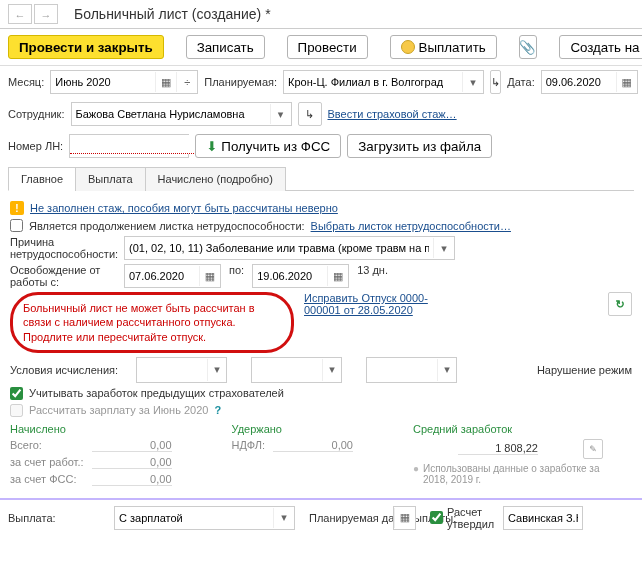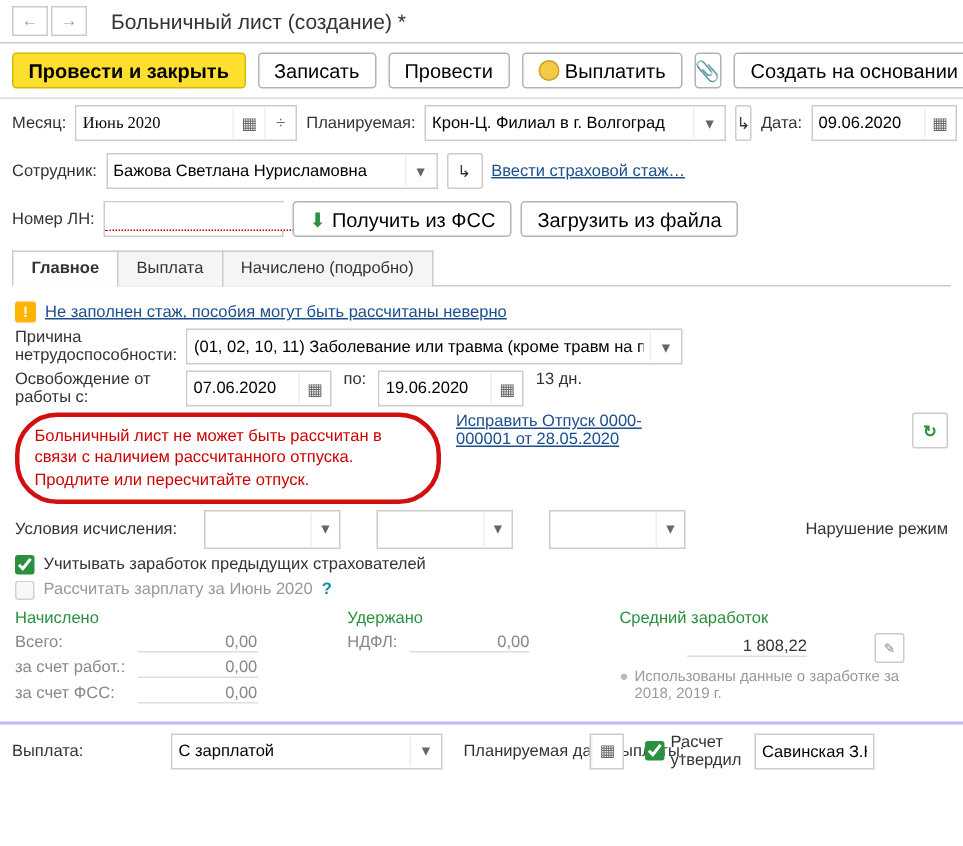--- a/index.html
+++ b/index.html
@@ -1,36 +1,36 @@
 <!DOCTYPE html>
 <html><head>
 <meta charset="utf-8">
 <style>
 html,body{margin:0;padding:0;font-family:Arial,sans-serif;font-size:11px;color:#333;background:#fff}
 body{width:642px;height:564px;overflow:hidden}
 .toolbar{display:flex;align-items:center;gap:4px;padding:4px 8px;border-bottom:1px solid #ccc}
 .nav-arrows{display:flex;gap:2px;margin-right:6px}
 .arrow-btn{width:22px;height:18px;border:1px solid #ccc;background:#fff;display:flex;align-items:center;justify-content:center;color:#999;cursor:pointer}
 .doc-title{font-size:14px;margin-left:6px}
-.action-bar{display:flex;align-items:flex-end;gap:8px;padding:6px 8px;border-bottom:1px solid #ddd}
+.action-bar{display:flex;align-items:flex-end;gap:22px;padding:6px 8px;border-bottom:1px solid #ddd}
 .btn{height:24px;padding:0 10px;border:1px solid #b3b3b3;background:#fff;border-radius:3px;display:inline-flex;align-items:center;gap:4px;cursor:pointer;white-space:nowrap}
 .btn-primary{background:#fde02f;border-color:#d5b800;font-weight:bold}
 .btn-icon{width:26px;padding:0;justify-content:center}
 .row{display:flex;align-items:center;gap:6px;padding:4px 8px}
 .lbl{white-space:nowrap}
 .input-wrap{display:inline-flex;align-items:center;border:1px solid #ccc;height:22px;background:#fff}
 .input-wrap input{border:none;outline:none;padding:0 4px;height:20px;font-size:11px;font-family:inherit}
 .input-wrap .ib{width:20px;height:20px;display:flex;align-items:center;justify-content:center;border-left:1px solid #eee;color:#666;cursor:pointer}
 .sq-btn{width:22px;height:22px;border:1px solid #ccc;background:#fff;display:flex;align-items:center;justify-content:center;cursor:pointer;border-radius:2px}
 .link{color:#1a4e8e;text-decoration:underline;cursor:pointer}
 .req-input{border:1px solid #ccc;height:22px;background:#fff}
 .req-input input{border:none;outline:none;height:18px;width:100%;padding:0 4px;border-bottom:1px dotted #c00}
 .tabs{display:flex;border-bottom:1px solid #ccc;margin:4px 8px 0 8px}
 .tab{padding:5px 12px;border:1px solid #ccc;border-bottom:none;margin-right:-1px;background:#f5f5f5;cursor:pointer;position:relative;top:1px}
-.tab.active{background:#fff;border-bottom:1px solid #fff;font-weight:bold}
+.tab.active{background:#fff;border-bottom:1px solid #fff;font-weight:normal}
 .panel{padding:6px 10px}
 .warn-row{display:flex;align-items:center;gap:6px;margin:4px 0}
 .warn-ico{width:14px;height:14px;background:#ffb400;border-radius:2px;display:flex;align-items:center;justify-content:center;color:#fff;font-weight:bold;font-size:10px}
 .chk-row{display:flex;align-items:center;gap:6px;margin:4px 0}
 input[type=checkbox]{margin:0}
 .grid-row{display:flex;align-items:flex-start;gap:8px;margin:4px 0}
 .grid-lbl{width:106px}
 .callout{border:3px solid #d10f0f;border-radius:28px;padding:6px 10px;color:#c00;font-size:11px;line-height:1.3;width:258px}
 .fix-block{display:flex;align-items:flex-start;gap:10px;margin:4px 0}
 .refresh{margin-left:auto}
@@ -70,21 +70,21 @@
   <button class="btn">
     <span>Создать на основании</span>
     <span>▾</span>
   </button>
 
 </div>
 
 <div class="row">
   <span class="lbl">Месяц:</span>
   <span class="input-wrap">
-    <input style="width: 96px; font-family: Liberation Serif, serif;" value="Июнь 2020">
+    <input style="width: 96px;" value="Июнь 2020">
     <span class="ib">▦</span>
     <span class="ib">÷</span>
   </span>
   <span class="lbl">Планируемая:</span>
   <span class="input-wrap">
     <input style="width: 170px;" value="Крон-Ц. Филиал в г. Волгоград">
     <span class="ib">▾</span>
   </span>
   <span class="sq-btn">↳</span>
   <span class="lbl">Дата:</span>
@@ -119,20 +119,25 @@
   <div class="tab">Выплата</div>
   <div class="tab">Начислено (подробно)</div>
 </div>
 
 <div class="panel">
   <div class="warn-row">
     <span class="warn-ico">!</span>
     <a class="link">Не заполнен стаж, пособия могут быть рассчитаны неверно</a>
   </div>
 
+  <div class="chk-row">
+    <input type="checkbox" style="">
+    <span>Является продолжением листка нетрудоспособности:</span>
+    <a class="link">Выбрать листок нетрудоспособности…</a>
+  </div>
 
   <div class="grid-row">
     <span class="grid-lbl">Причина нетрудоспособности:</span>
     <span class="input-wrap">
       <input style="width: 300px;" value="(01, 02, 10, 11) Заболевание или травма (кроме травм на произв">
       <span class="ib">▾</span>
     </span>
   </div>
 
   <div class="grid-row">

